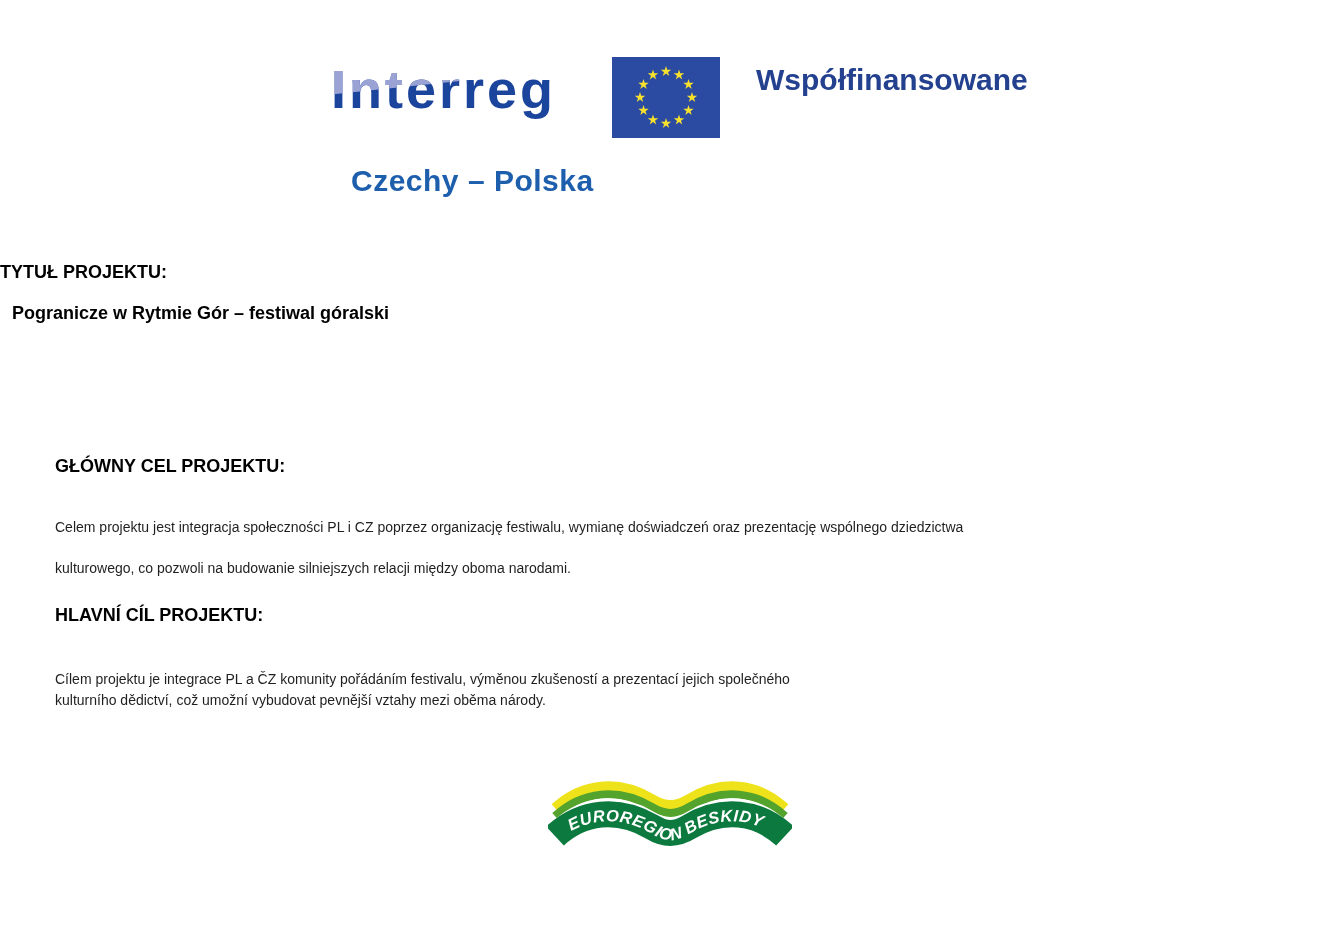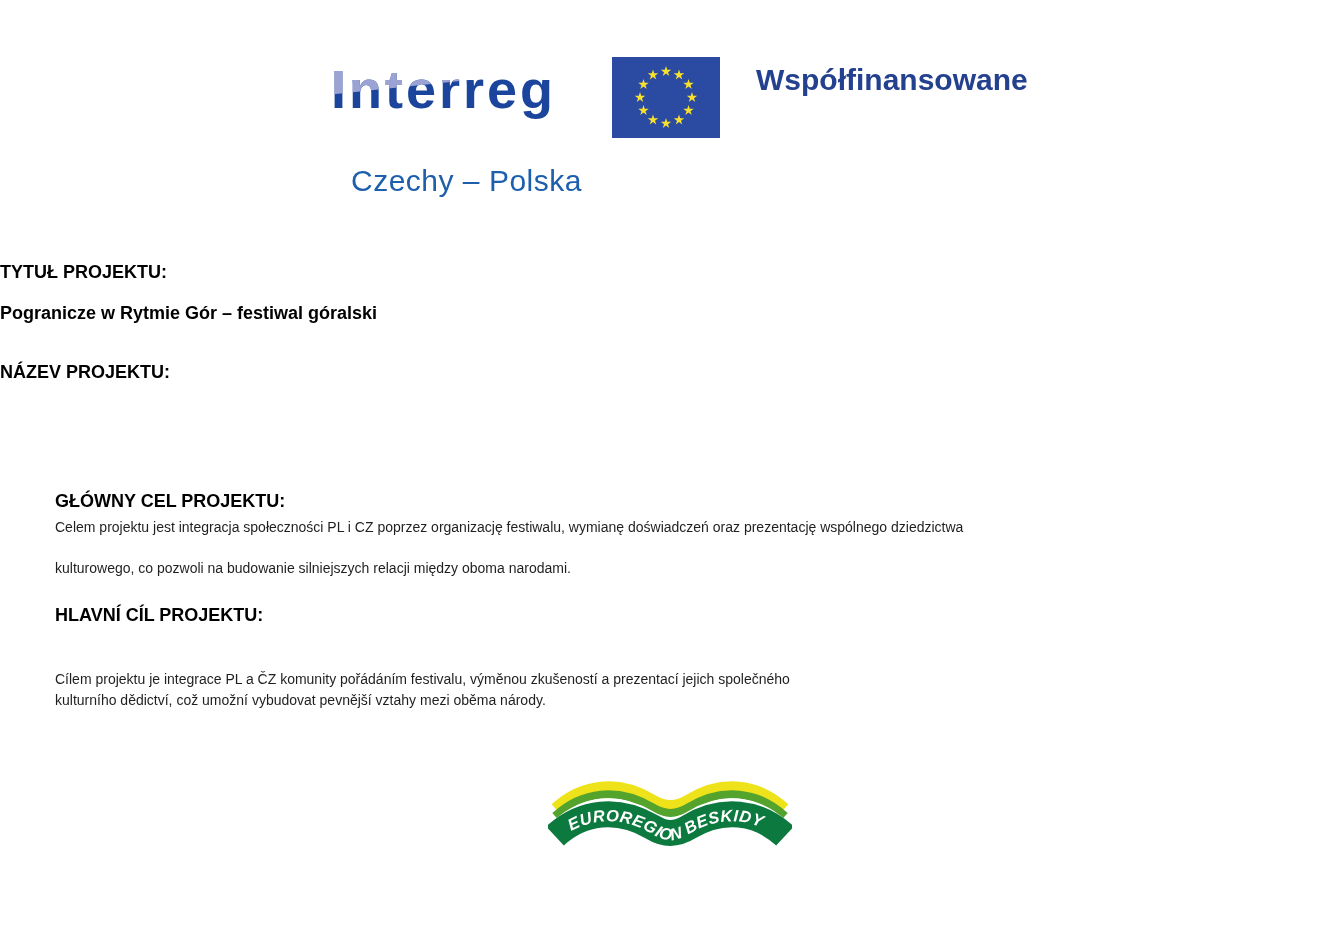--- a/index.html
+++ b/index.html
@@ -26,45 +26,45 @@
     clip-path:polygon(0 0, 100% 0, 100% 24%, 0 58%);
   }
   .eu-flag { left:612px; top:57px; }
   .cofinanced {
     left:756px; top:64px;
     font-size:30px; font-weight:700; line-height:31px;
     color:#24418f; white-space:nowrap;
   }
   .program-name {
     left:351px; top:164px;
-    font-size:30px; font-weight:400; letter-spacing:0.5px;
+    font-size:30px; font-weight:700; letter-spacing:0.5px;
     color:#1d5fad; white-space:nowrap;
   }
 
   
   .titles {
     left:0; top:255px; width:100%;
     text-align:left; font-weight:700; color:#000;
     font-size:18px; line-height:21px;
   }
   .titles .t-row1 { margin-top:7px; }
-  .titles .t-row2 { margin-top:20px; }
+  .titles .t-row2 { margin-top:20px;padding-left:12px; }
   .titles .t-row3 { margin-top:38px; }
   .titles .t-row4 { margin-top:20px; }
 
   
   .goal-heading {
     left:55px; font-size:18px; font-weight:700; color:#000;
     white-space:nowrap; line-height:21px;
   }
   .goal-line {
     left:55px; font-size:14px; line-height:22px;
     white-space:nowrap; color:#1f1f1f;
   }
-  .gh-pl { top:491px; }
+  .gh-pl { top:456px; }
   .pl-l1 { top:516px; }
   .pl-l2 { top:557px; }
   .gh-cz { top:605px; }
   .cz-l1 { top:668px; }
   .cz-l2 { top:689px; }
 
   
   .beskidy { left:548px; top:769px; }
   .beskidy text {
     font-family:"Liberation Sans", sans-serif;
@@ -103,21 +103,20 @@
 
 <div class="abs cofinanced">
   <div>Współfinansowane</div>
 </div>
 
 <div class="abs program-name">Czechy – Polska</div>
 
 <div class="abs titles">
   <div class="t-row1">TYTUŁ PROJEKTU:</div>
   <div class="t-row2">Pogranicze w Rytmie Gór – festiwal góralski</div>
-  <div class="t-row3">NÁZEV PROJEKTU:</div>
 </div>
 
 <div class="abs goal-heading gh-pl">GŁÓWNY CEL PROJEKTU:</div>
 <div class="abs goal-line pl-l1">Celem projektu jest integracja społeczności PL i CZ poprzez organizację festiwalu, wymianę doświadczeń oraz prezentację wspólnego dziedzictwa</div>
 <div class="abs goal-line pl-l2">kulturowego, co pozwoli na budowanie silniejszych relacji między oboma narodami.</div>
 
 <div class="abs goal-heading gh-cz">HLAVNÍ CÍL PROJEKTU:</div>
 <div class="abs goal-line cz-l1">Cílem projektu je integrace PL a ČZ komunity pořádáním festivalu, výměnou zkušeností a prezentací jejich společného</div>
 <div class="abs goal-line cz-l2">kulturního dědictví, což umožní vybudovat pevnější vztahy mezi oběma národy.</div>
 

